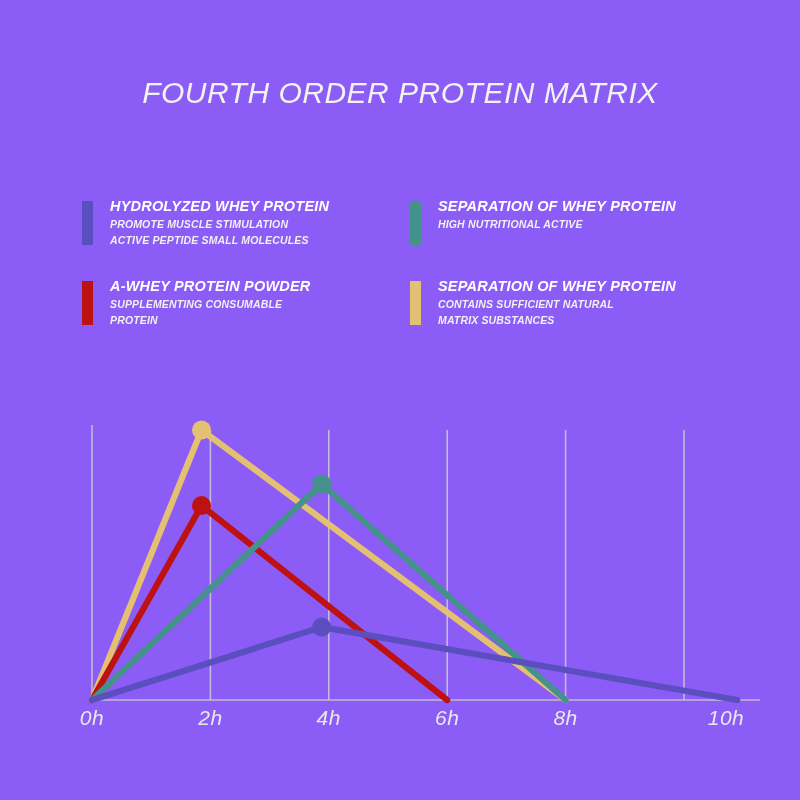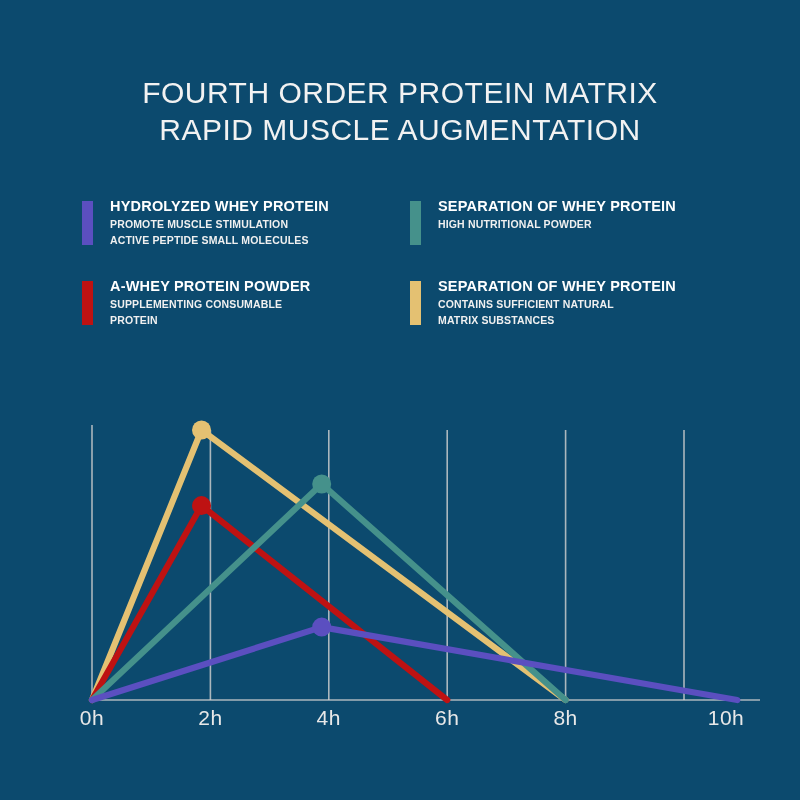--- a/index.html
+++ b/index.html
@@ -14,21 +14,22 @@
     font-family: "Liberation Sans", sans-serif;
     color: #ffffff;
     position: relative;
   }
 
   #poster {
     position: absolute;
     left: 0; top: 0;
     width: 800px;
     height: 800px;
-    background: #0c4a6e;
+    background: #8b5cf6;
+    font-style: italic;
   }
 
   
   .title-block {
     position: absolute;
     left: 0;
     top: 74px;
     width: 800px;
     text-align: center;
   }
@@ -110,39 +111,38 @@
     white-space: nowrap;
   }
 </style>
 </head>
 <body>
 
 <div id="poster">
 
   <div class="title-block">
     <div class="title-line">FOURTH ORDER PROTEIN MATRIX</div>
-    <div class="title-line">RAPID MUSCLE AUGMENTATION</div>
   </div>
 
   <div class="legend">
 
     <div class="legend-item col-left row-top">
       <div class="swatch" style="background: rgb(91, 79, 192);"></div>
       <div class="legend-text">
         <div class="legend-title">HYDROLYZED WHEY PROTEIN</div>
         <div class="legend-sub">PROMOTE MUSCLE STIMULATION</div>
         <div class="legend-sub">ACTIVE PEPTIDE SMALL MOLECULES</div>
       </div>
     </div>
 
     <div class="legend-item col-right row-top">
       <div class="swatch" style="background: rgb(69, 145, 139);"></div>
       <div class="legend-text">
         <div class="legend-title">SEPARATION OF WHEY PROTEIN</div>
-        <div class="legend-sub">HIGH NUTRITIONAL POWDER</div>
+        <div class="legend-sub">HIGH NUTRITIONAL ACTIVE</div>
 
       </div>
     </div>
 
     <div class="legend-item col-left row-bottom">
       <div class="swatch" style="background: rgb(190, 18, 18);"></div>
       <div class="legend-text">
         <div class="legend-title">A-WHEY PROTEIN POWDER</div>
         <div class="legend-sub">SUPPLEMENTING CONSUMABLE</div>
         <div class="legend-sub">PROTEIN</div>

